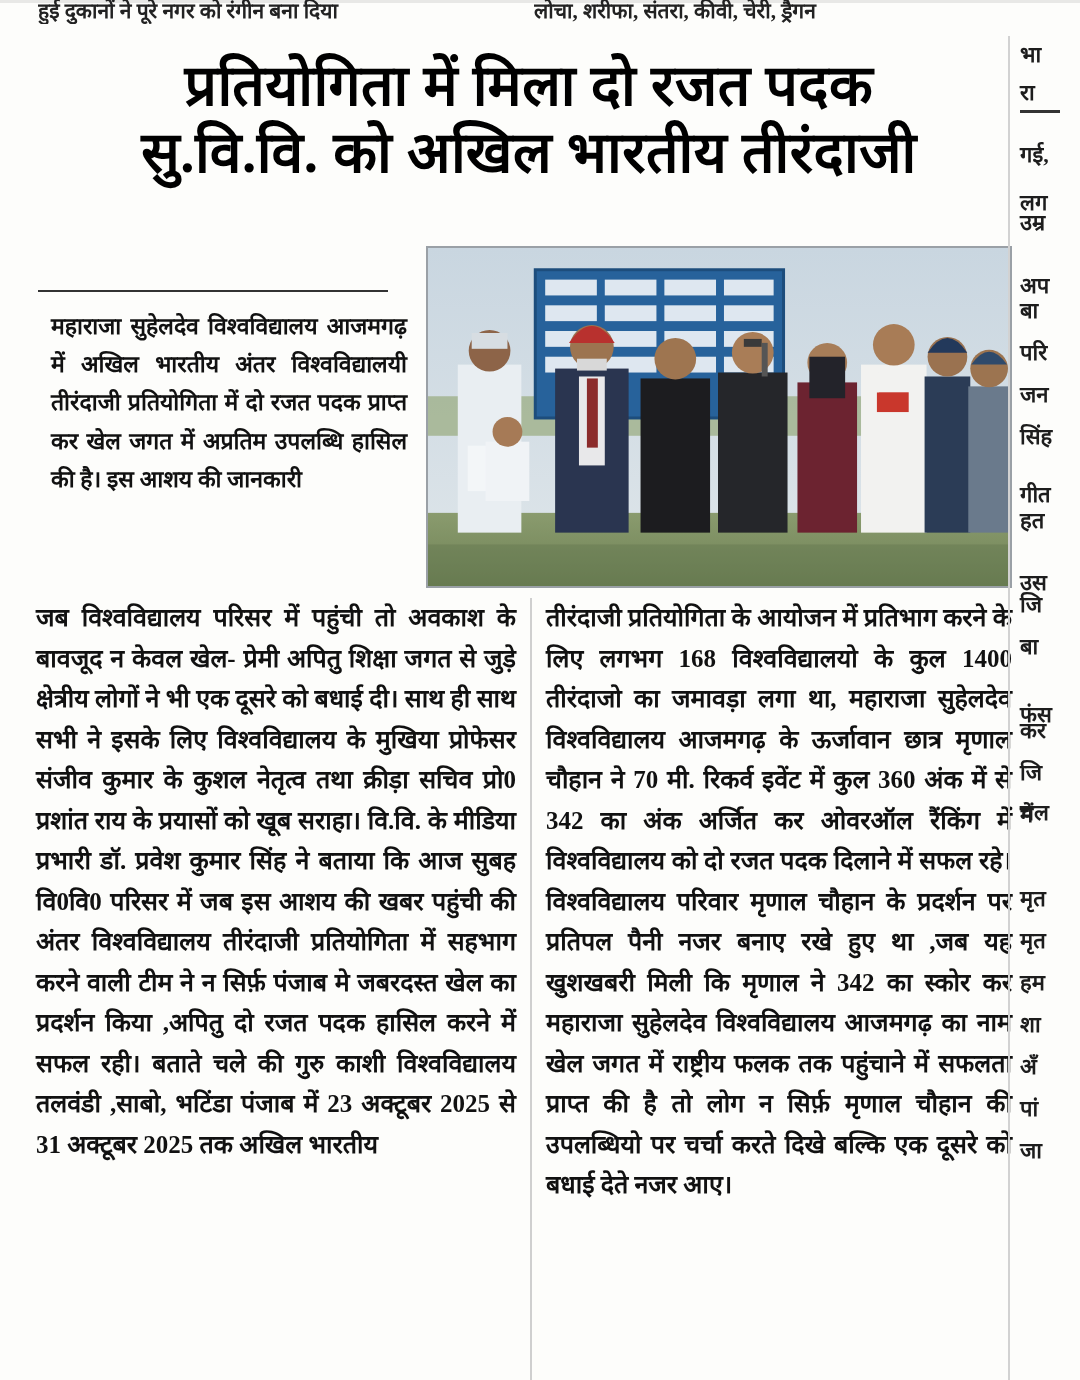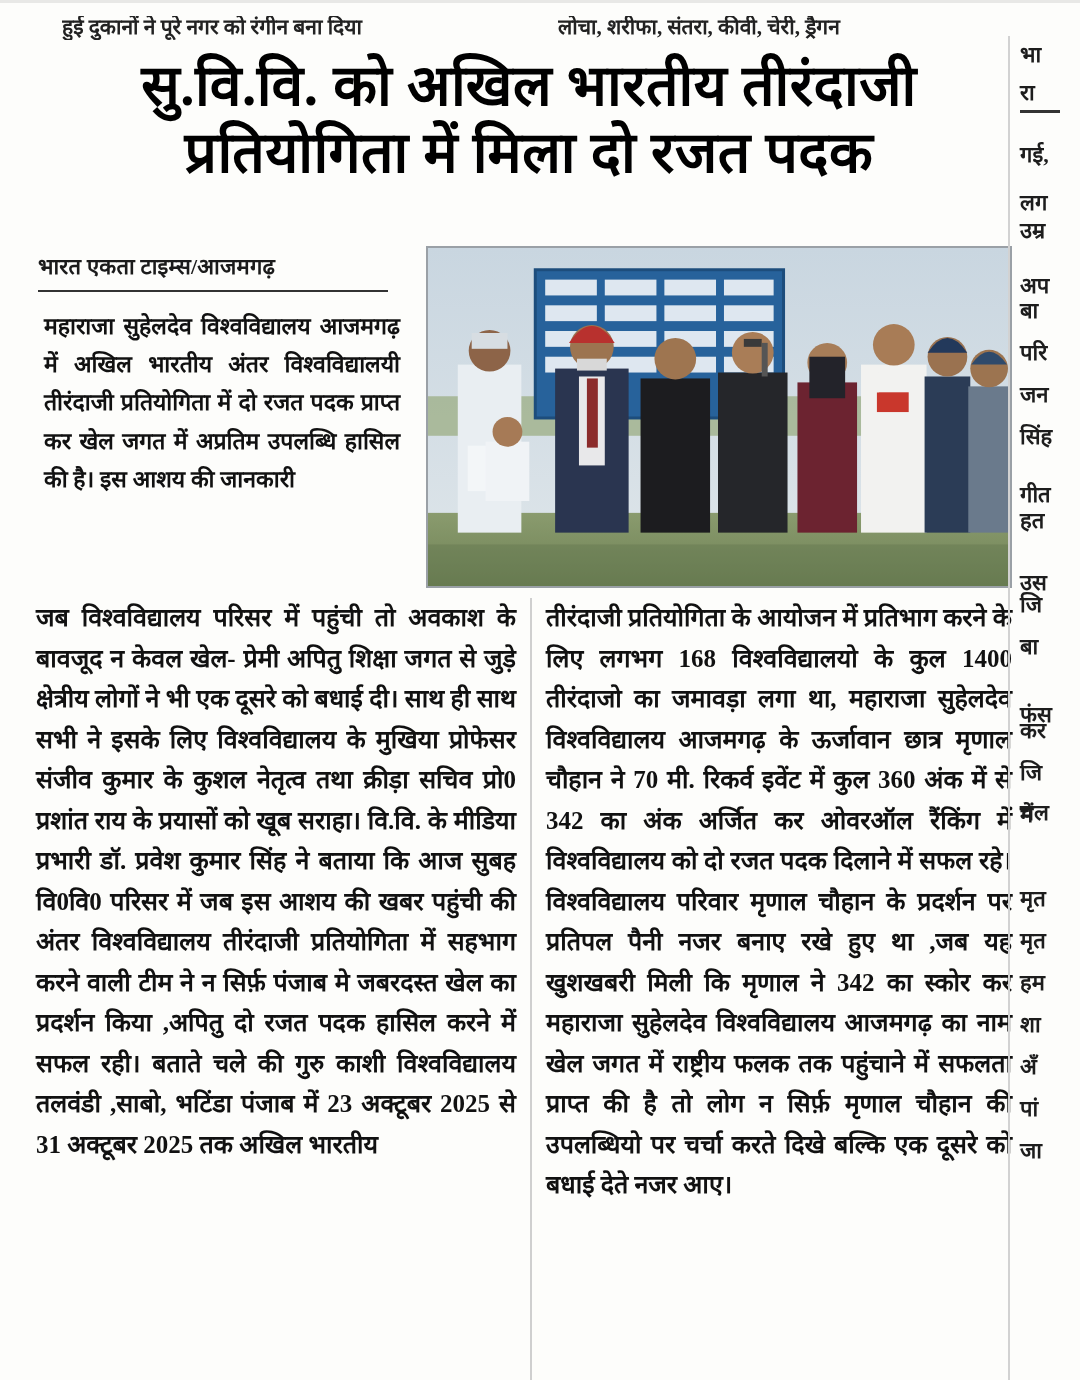--- a/index.html
+++ b/index.html
@@ -20,26 +20,25 @@
     position: relative;
     width: 1080px;
     height: 1380px;
     background: #fdfdfb;
     box-sizing: border-box;
   }
 
   
   .top-strip {
     position: absolute;
-    top: 16px;
+    top: 0;
     left: 0;
     width: 984px;
     height: 34px;
     overflow: hidden;
-    margin-left: 24px;
   }
   .top-strip .frag {
     position: absolute;
     font-family: "Liberation Serif", serif;
     font-weight: 700;
     font-size: 21px;
     color: #222;
     white-space: nowrap;
     overflow: hidden;
   }
@@ -103,21 +102,21 @@
     box-sizing: border-box;
     overflow: hidden;
     background: #b9c4cf;
   }
   .photo-svg { display: block; width: 100%; height: 100%; }
 
   
   .col-left-top {
     position: absolute;
     top: 62px;
-    left: 8px;
+    left: 15px;
     width: 356px;
   }
   
   .col-left-bottom {
     position: absolute;
     top: 352px;
     left: 0px;
     width: 480px;
   }
   
@@ -200,27 +199,26 @@
 
   <div class="edge-top"></div>
 
   <div class="top-strip">
     <div class="frag frag-a">हुई दुकानों ने पूरे नगर को रंगीन बना दिया</div>
     <div class="frag frag-b">लोचा, शरीफा, संतरा, कीवी, चेरी, ड्रैगन</div>
     <div class="frag frag-c">खु</div>
   </div>
 
   <div class="headline">
+    <div class="line">प्रतियोगिता में मिला दो रजत पदक</div>
     <div class="line">सु.वि.वि. को अखिल भारतीय तीरंदाजी</div>
-    <div class="line">प्रतियोगिता में मिला दो रजत पदक</div>
   </div>
 
   <div class="article">
 
-    <div class="byline">भारत एकता टाइम्स/आजमगढ़</div>
     <div class="byline-rule"></div>
 
     <div class="photo-wrap">
       <svg class="photo-svg" viewBox="0 0 586 342" preserveAspectRatio="none">
         <defs>
           <linearGradient id="skyg" x1="0" y1="0" x2="0" y2="1">
             <stop offset="0%" stop-color="#c9d6e0"></stop>
             <stop offset="100%" stop-color="#dfe6ea"></stop>
           </linearGradient>
           <linearGradient id="grassg" x1="0" y1="0" x2="0" y2="1">
@@ -335,21 +333,21 @@
   </div>
 
   <div class="right-rule"></div>
 
   <div class="gutter">
     <div class="gutter-rule"></div>
     <div class="gline" style="top:4px">भा</div>
     <div class="gline" style="top:42px">रा</div>
     <div class="gline" style="top:104px">गई,</div>
     <div class="gline" style="top:152px">लग</div>
-    <div class="gline" style="top:180px">उम्र</div>
+    <div class="gline" style="top:172px">उम्र</div>
     <div class="gline" style="top:235px">अप</div>
     <div class="gline" style="top:260px">बा</div>
     <div class="gline" style="top:302px">परि</div>
     <div class="gline" style="top:344px">जन</div>
     <div class="gline" style="top:386px">सिंह</div>
     <div class="gline" style="top:444px">गीत</div>
     <div class="gline" style="top:470px">हत</div>
     <div class="gline" style="top:532px">उस</div>
     <div class="gline" style="top:554px">जि</div>
     <div class="gline" style="top:596px">बा</div>

